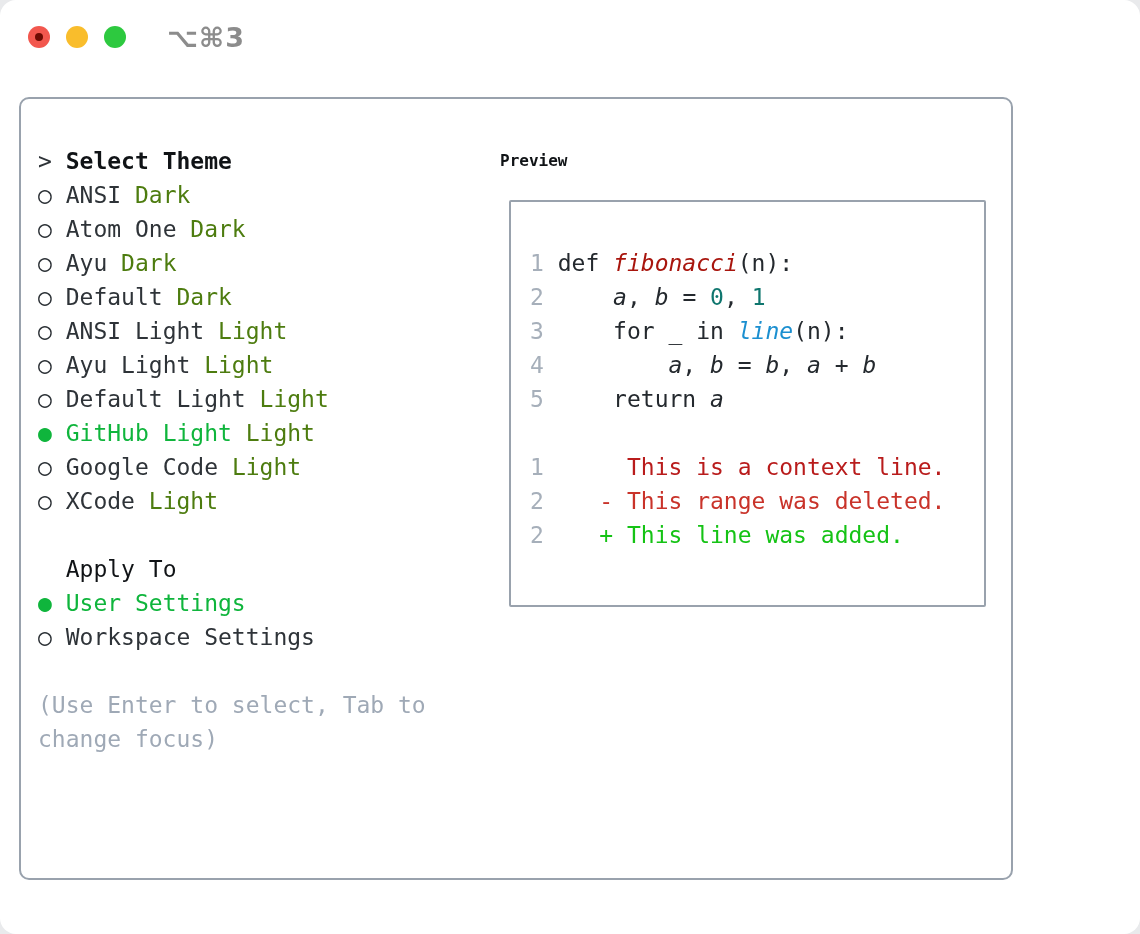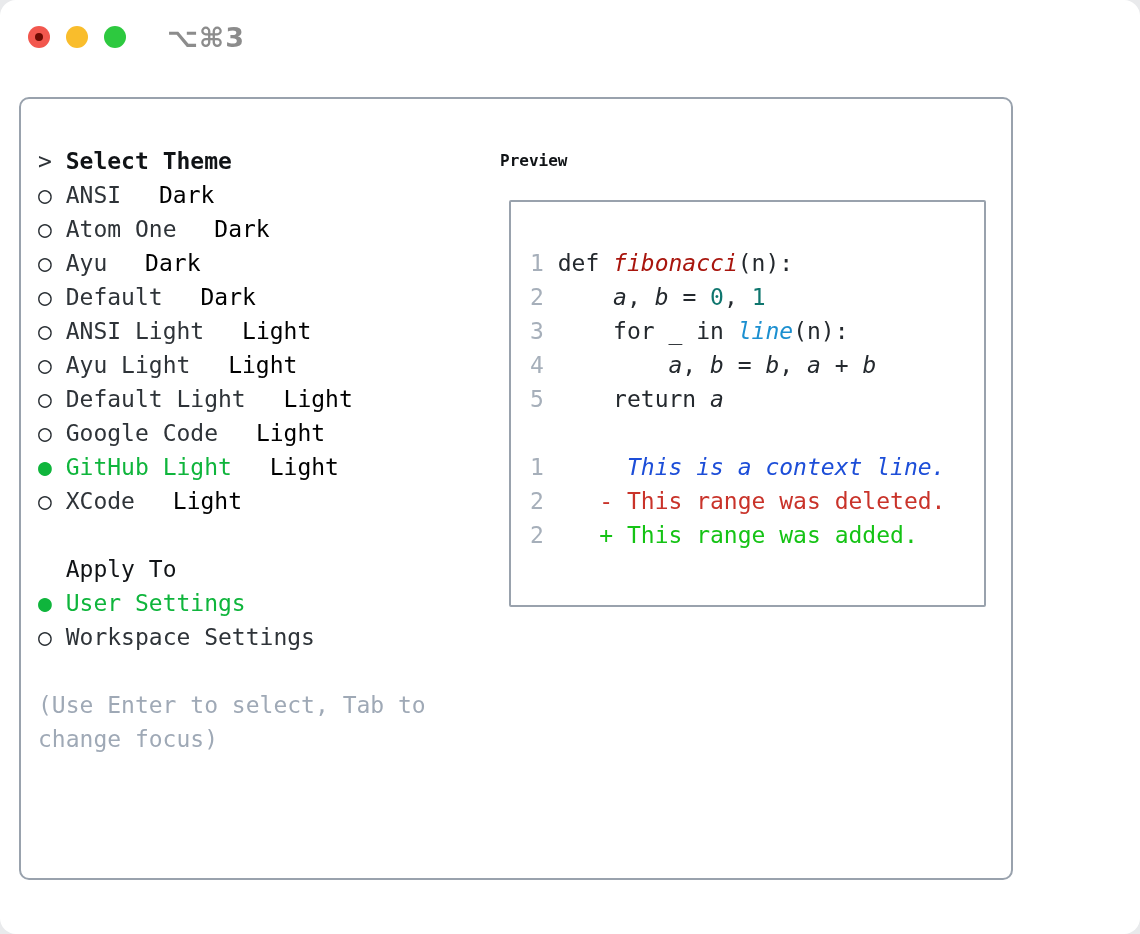--- a/index.html
+++ b/index.html
@@ -25,42 +25,42 @@
   .panel{
     position:absolute;left:19px;top:97px;width:994px;height:783px;
     border:2px solid #99a2ad;border-radius:10px;background:#ffffff;
   }
   
   .left-col{position:absolute;left:17px;top:45px;font-size:23px;line-height:34px;color:#2e3338;}
   .row{white-space:pre;}
   .row .hd{font-weight:bold;color:#101316;}
   .row .hd-normal{color:#101316;}
   .row .bullet{color:#2e3338;}
-  .row .tag{color:#000000;margin-left:24px;}
+  .row .tag{color:#4d7c0f;}
   .row.sel .bullet,.row.sel .nm{color:var(--green-sel);}
   .spacer{height:34px;}
   .hint{white-space:pre-line;color:#9fa9b6;}
   
   .preview-label{
     position:absolute;left:479px;top:45px;font-size:16px;line-height:34px;
     font-weight:bold;color:#101316;
   }
   .preview-box{
     position:absolute;left:488px;top:101px;width:477px;height:407px;
     border:2px solid #99a2ad;border-radius:2px;background:#ffffff;
     padding:44px 12px 0 19px;
   }
   .code-line,.diff-line{white-space:pre;font-size:23px;line-height:34px;color:#24292e;}
   .lineno{color:#a6afba;}
   .tk-fn{color:var(--func-red);font-style:italic;}
   .tk-bi{color:var(--builtin-blue);font-style:italic;}
   .tk-var{font-style:italic;color:#24292e;}
   .tk-num{color:var(--number-teal);}
   .diff-block{margin-top:34px;}
-  .diff-context{color:#1d4ed8;font-style:italic;}
+  .diff-context{color:#b91c1c;}
   .diff-deleted{color:var(--red-del);}
   .diff-added{color:var(--green-add);}
 </style>
 </head>
 <body>
 
 <div class="window">
 
   <div class="titlebar">
     <div class="light light-close" style="background: rgb(242, 87, 78);">
@@ -76,22 +76,22 @@
     <div class="left-col">
       <div class="row"><span class="bullet">&gt; </span><span class="hd">Select Theme</span></div>
       <div id="theme-list">
           <div class="row"><span class="bullet">○ </span><span class="nm">ANSI</span><span class="tag"> Dark</span></div>
           <div class="row"><span class="bullet">○ </span><span class="nm">Atom One</span><span class="tag"> Dark</span></div>
           <div class="row"><span class="bullet">○ </span><span class="nm">Ayu</span><span class="tag"> Dark</span></div>
           <div class="row"><span class="bullet">○ </span><span class="nm">Default</span><span class="tag"> Dark</span></div>
           <div class="row"><span class="bullet">○ </span><span class="nm">ANSI Light</span><span class="tag"> Light</span></div>
           <div class="row"><span class="bullet">○ </span><span class="nm">Ayu Light</span><span class="tag"> Light</span></div>
           <div class="row"><span class="bullet">○ </span><span class="nm">Default Light</span><span class="tag"> Light</span></div>
+          <div class="row sel"><span class="bullet">● </span><span class="nm">GitHub Light</span><span class="tag"> Light</span></div>
           <div class="row"><span class="bullet">○ </span><span class="nm">Google Code</span><span class="tag"> Light</span></div>
-          <div class="row sel"><span class="bullet">● </span><span class="nm">GitHub Light</span><span class="tag"> Light</span></div>
           <div class="row"><span class="bullet">○ </span><span class="nm">XCode</span><span class="tag"> Light</span></div>
         </div>
 
       <div class="spacer"></div>
 
       <div class="row"><span class="bullet">  </span><span class="hd-normal">Apply To</span></div>
       <div id="apply-list">
           <div class="row sel"><span class="bullet">● </span><span class="nm">User Settings</span></div>
           <div class="row"><span class="bullet">○ </span><span class="nm">Workspace Settings</span></div>
         </div>
@@ -108,18 +108,18 @@
       <div id="code-lines">
           <div class="code-line"><span class="lineno">1</span><span class="tk-k"> def </span><span class="tk-fn">fibonacci</span><span class="tk-k">(n):</span></div>
           <div class="code-line"><span class="lineno">2</span><span class="tk-k">     </span><span class="tk-var">a</span><span class="tk-k">, </span><span class="tk-var">b</span><span class="tk-k"> = </span><span class="tk-num">0</span><span class="tk-k">, </span><span class="tk-num">1</span></div>
           <div class="code-line"><span class="lineno">3</span><span class="tk-k">     for _ in </span><span class="tk-bi">line</span><span class="tk-k">(n):</span></div>
           <div class="code-line"><span class="lineno">4</span><span class="tk-k">         </span><span class="tk-var">a</span><span class="tk-k">, </span><span class="tk-var">b</span><span class="tk-k"> = </span><span class="tk-var">b</span><span class="tk-k">, </span><span class="tk-var">a</span><span class="tk-k"> + </span><span class="tk-var">b</span></div>
           <div class="code-line"><span class="lineno">5</span><span class="tk-k">     return </span><span class="tk-var">a</span></div>
         </div>
       <div id="diff-lines" class="diff-block">
           <div class="diff-line"><span class="lineno">1</span><span class="diff-context">      This is a context line.</span></div>
           <div class="diff-line"><span class="lineno">2</span><span class="diff-deleted">    - This range was deleted.</span></div>
-          <div class="diff-line"><span class="lineno">2</span><span class="diff-added">    + This range was added.</span></div>
+          <div class="diff-line"><span class="lineno">2</span><span class="diff-added">    + This line was added.</span></div>
         </div>
     </div>
 
   </div>
 </div>
 
 </body></html>

